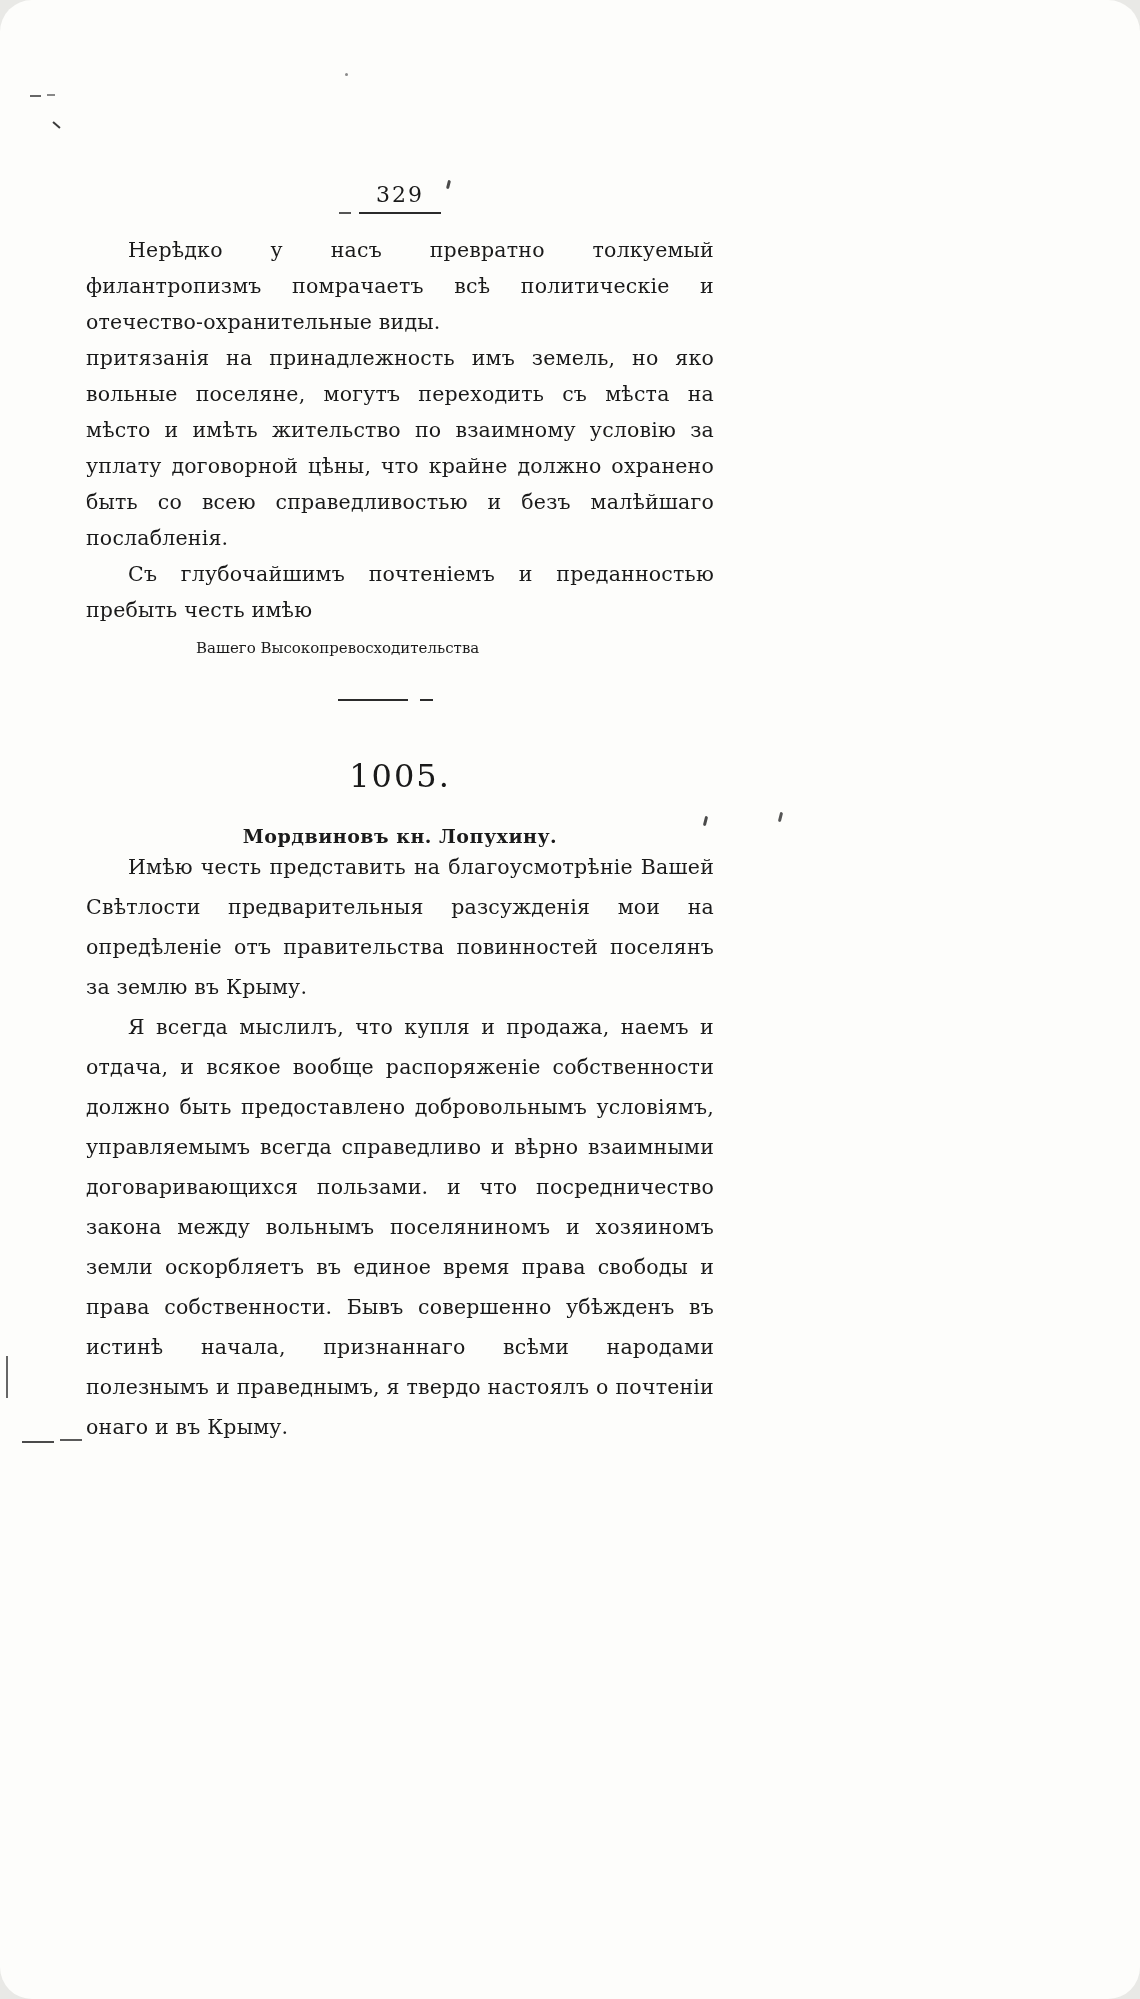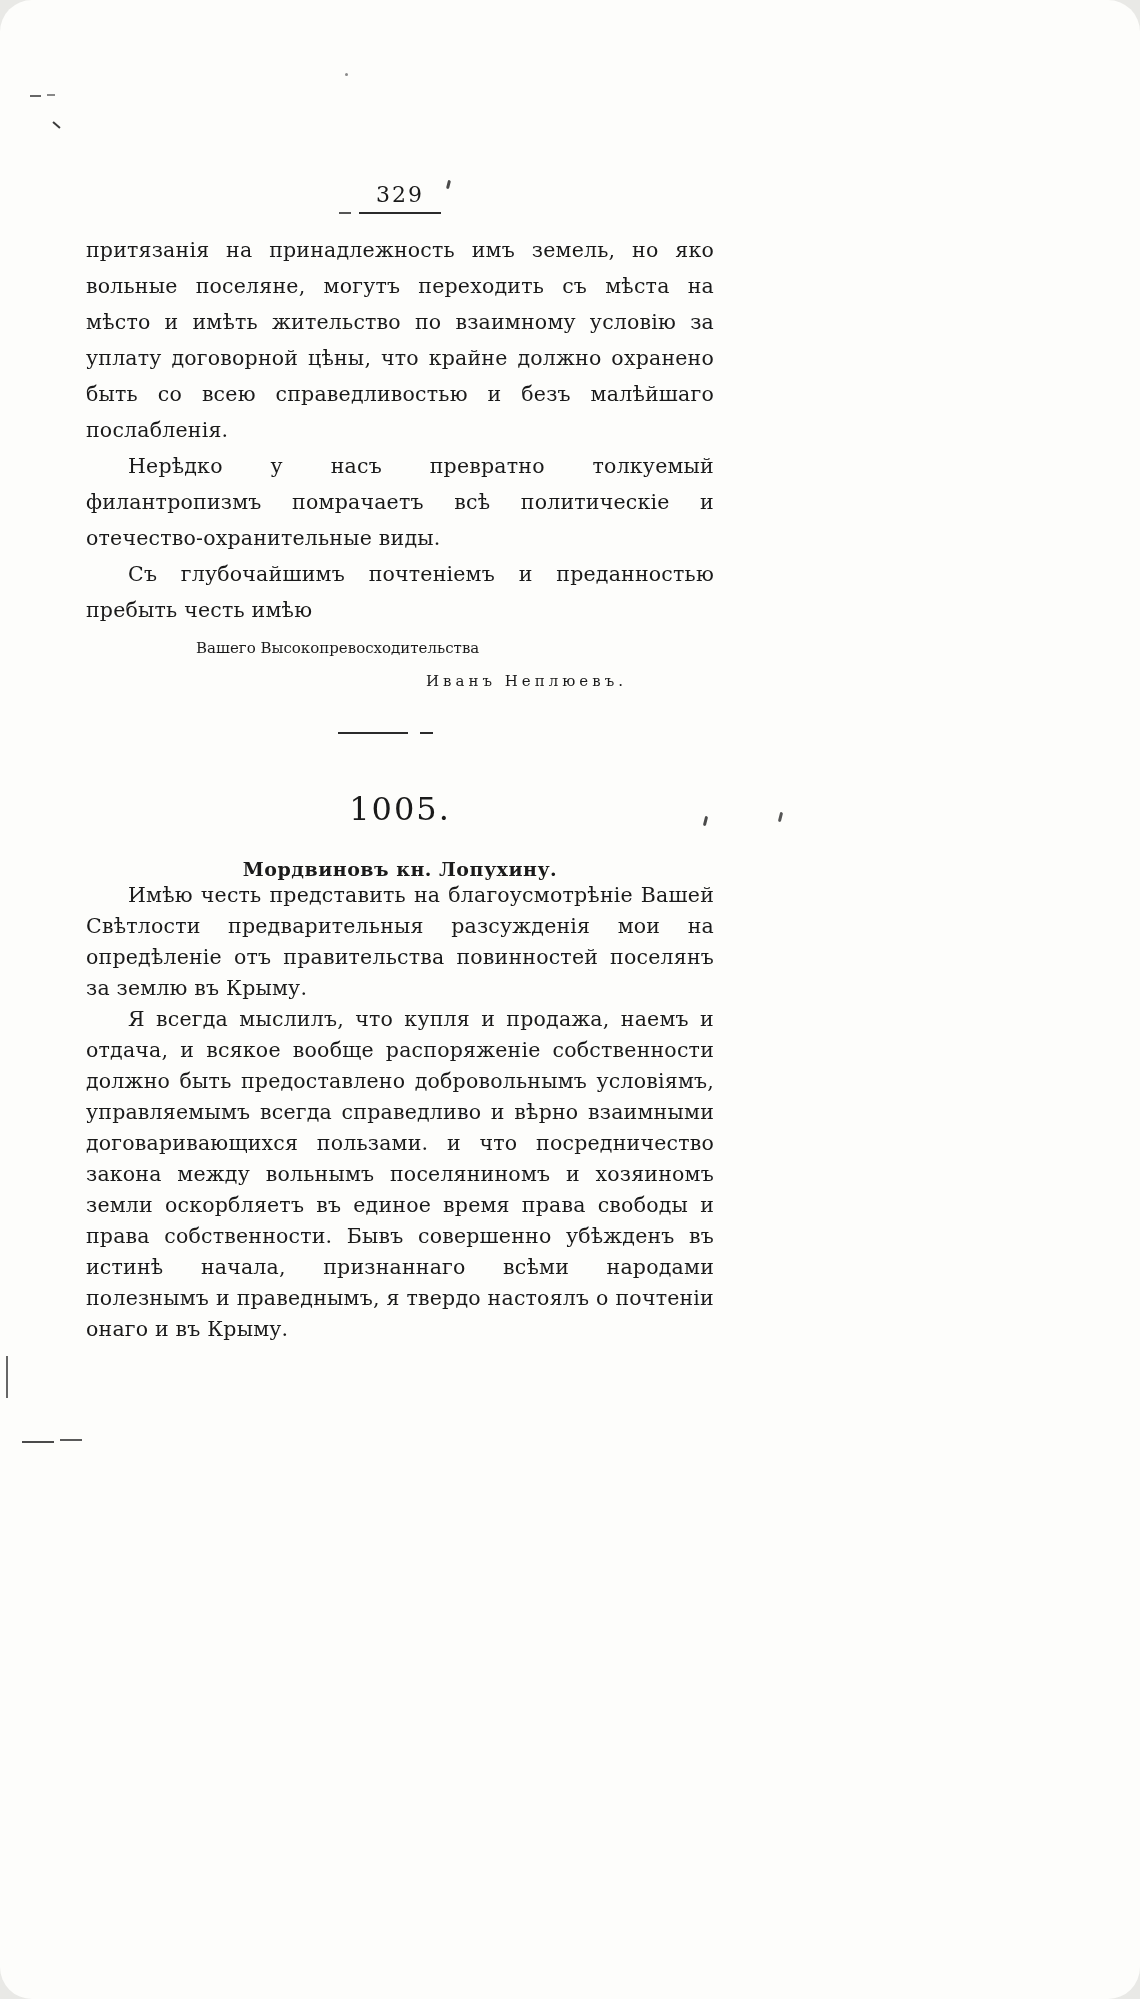--- a/index.html
+++ b/index.html
@@ -24,21 +24,21 @@
   .pagenum-rule{width:82px;height:0;border-top:2.5px solid #2b2b2b;margin:5px auto 0 auto;position:relative;}
   .pagenum-rule::before{content:"";position:absolute;left:-20px;top:-2px;width:12px;border-top:2px solid #555;}
   
   p.body{
     margin:0;
     font-size:20.5px;
     line-height:36px;
     text-align:justify;
     letter-spacing:0.2px;
   }
-  p.body.sect{line-height:31px;}
+  p.body.sect{line-height:40px;}
   p.first{text-indent:0;}
   p.indent{text-indent:42px;}
   
   .closing{margin-top:4px;font-size:15px;line-height:33px;}
   .closing-line1{margin-left:110px;}
   .closing-line2{margin-left:226px;}
   .signature{margin-left:340px;letter-spacing:4px;}
   
   .dateblock{margin-top:10px;font-size:18px;line-height:27px;}
   .date-line1{margin-left:54px;}
@@ -80,27 +80,26 @@
   <span class="art a-bdash1"></span>
   <span class="art a-bdash2"></span>
 
   <div class="content">
 
     <div class="pagenum-wrap">
       <span class="pagenum">329</span>
       <div class="pagenum-rule"></div>
     </div>
 
+    <p class="body indent">Нерѣдко у насъ превратно толкуемый филантропизмъ помрачаетъ всѣ политическіе и отечество-охранительные виды.</p>
     <p class="body first">притязанія на принадлежность имъ земель, но яко вольные поселяне, могутъ переходить съ мѣста на мѣсто и имѣть жительство по взаимному условію за уплату договорной цѣны, что крайне должно охранено быть со всею справедливостью и безъ малѣйшаго послабленія.</p>
-    <p class="body indent">Нерѣдко у насъ превратно толкуемый филантропизмъ помрачаетъ всѣ политическіе и отечество-охранительные виды.</p>
     <p class="body indent">Съ глубочайшимъ почтеніемъ и преданностью пребыть честь имѣю</p>
 
     <div class="closing">
       <div class="closing-line1">Вашего Высокопревосходительства</div>
-      <div class="signature">Иванъ Неплюевъ.</div>
     </div>
 
 
     <div class="divider">
       <span class="d-long"></span>
       <span class="d-short"></span>
     </div>
 
     <div class="section-number">1005.</div>
     <h2 class="section-heading">Мордвиновъ кн. Лопухину.</h2>

